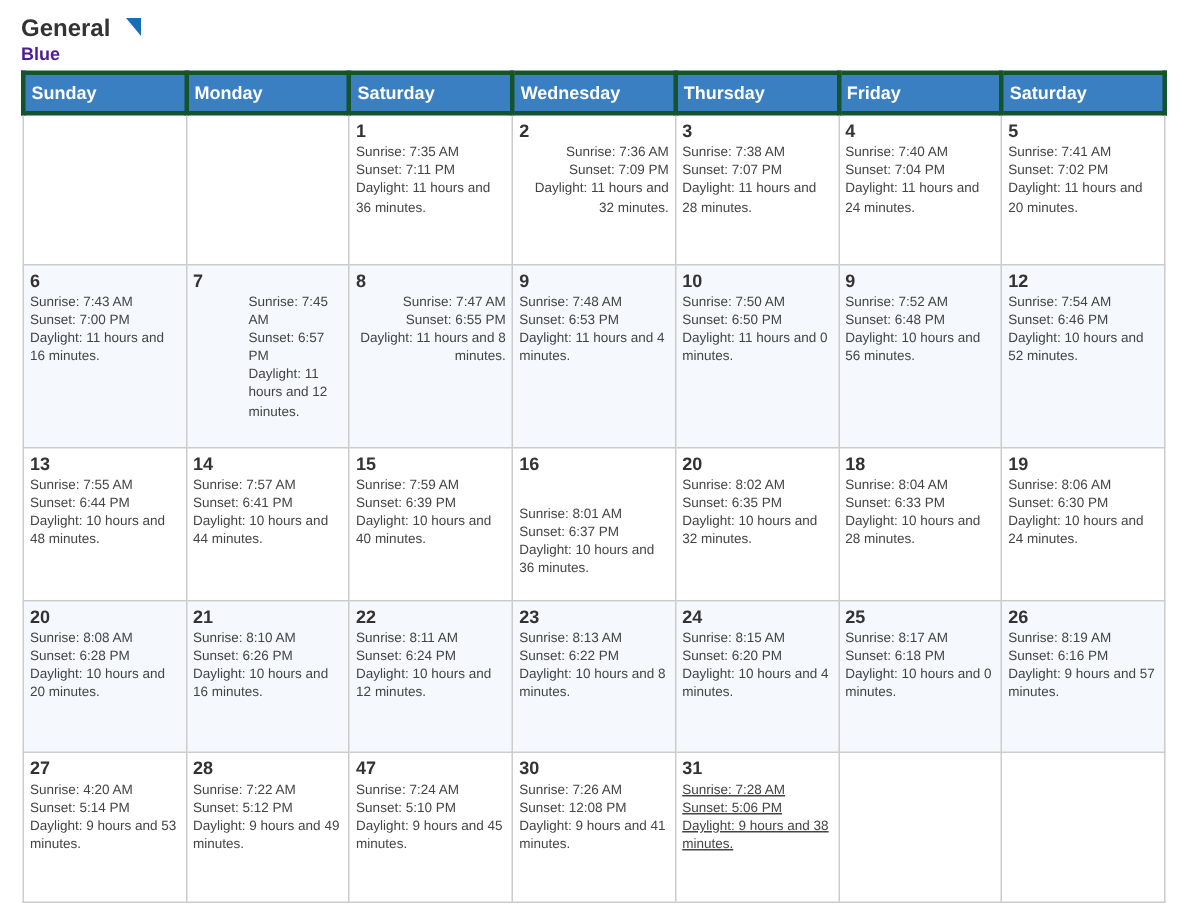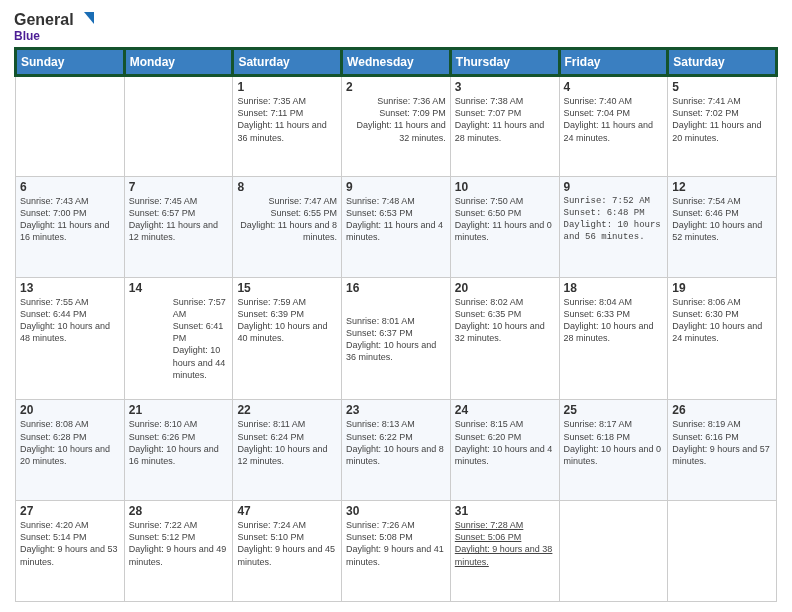--- a/index.html
+++ b/index.html
@@ -156,21 +156,21 @@
         </tr>
         <tr>
           <td>
             <span class="day-number">6</span>
             <div class="day-info" style="white-space: pre-line;">Sunrise: 7:43 AM
 Sunset: 7:00 PM
 Daylight: 11 hours and 16 minutes.</div>
           </td>
           <td>
             <span class="day-number">7</span>
-            <div class="day-info" style="white-space: pre-line;">Sunrise: 7:45 AM
+            <div class="day-info" style="white-space: pre-line; margin-left: 37px;">Sunrise: 7:45 AM
 Sunset: 6:57 PM
 Daylight: 11 hours and 12 minutes.</div>
           </td>
           <td>
             <span class="day-number">8</span>
             <div class="day-info" style="white-space: pre-line; text-align: right;">Sunrise: 7:47 AM
 Sunset: 6:55 PM
 Daylight: 11 hours and 8 minutes.</div>
           </td>
           <td>
@@ -180,41 +180,41 @@
 Daylight: 11 hours and 4 minutes.</div>
           </td>
           <td>
             <span class="day-number">10</span>
             <div class="day-info" style="white-space: pre-line;">Sunrise: 7:50 AM
 Sunset: 6:50 PM
 Daylight: 11 hours and 0 minutes.</div>
           </td>
           <td>
             <span class="day-number">9</span>
-            <div class="day-info" style="white-space: pre-line; font-family: Liberation Mono, monospace;">Sunrise: 7:52 AM
+            <div class="day-info" style="white-space: pre-line;">Sunrise: 7:52 AM
 Sunset: 6:48 PM
 Daylight: 10 hours and 56 minutes.</div>
           </td>
           <td>
             <span class="day-number">12</span>
             <div class="day-info" style="white-space: pre-line;">Sunrise: 7:54 AM
 Sunset: 6:46 PM
 Daylight: 10 hours and 52 minutes.</div>
           </td>
         </tr>
         <tr>
           <td>
             <span class="day-number">13</span>
             <div class="day-info" style="white-space: pre-line;">Sunrise: 7:55 AM
 Sunset: 6:44 PM
 Daylight: 10 hours and 48 minutes.</div>
           </td>
           <td>
             <span class="day-number">14</span>
-            <div class="day-info" style="white-space: pre-line; margin-left: 44px;">Sunrise: 7:57 AM
+            <div class="day-info" style="white-space: pre-line;">Sunrise: 7:57 AM
 Sunset: 6:41 PM
 Daylight: 10 hours and 44 minutes.</div>
           </td>
           <td>
             <span class="day-number">15</span>
             <div class="day-info" style="white-space: pre-line;">Sunrise: 7:59 AM
 Sunset: 6:39 PM
 Daylight: 10 hours and 40 minutes.</div>
           </td>
           <td>
@@ -301,21 +301,21 @@
           </td>
           <td>
             <span class="day-number">47</span>
             <div class="day-info" style="white-space: pre-line;">Sunrise: 7:24 AM
 Sunset: 5:10 PM
 Daylight: 9 hours and 45 minutes.</div>
           </td>
           <td>
             <span class="day-number">30</span>
             <div class="day-info" style="white-space: pre-line;">Sunrise: 7:26 AM
-Sunset: 5:08 PM
+Sunset: 12:08 PM
 Daylight: 9 hours and 41 minutes.</div>
           </td>
           <td>
             <span class="day-number">31</span>
             <div class="day-info" style="white-space: pre-line; text-decoration: underline;">Sunrise: 7:28 AM
 Sunset: 5:06 PM
 Daylight: 9 hours and 38 minutes.</div>
           </td>
           <td class="empty-cell"></td>
           <td class="empty-cell"></td>

